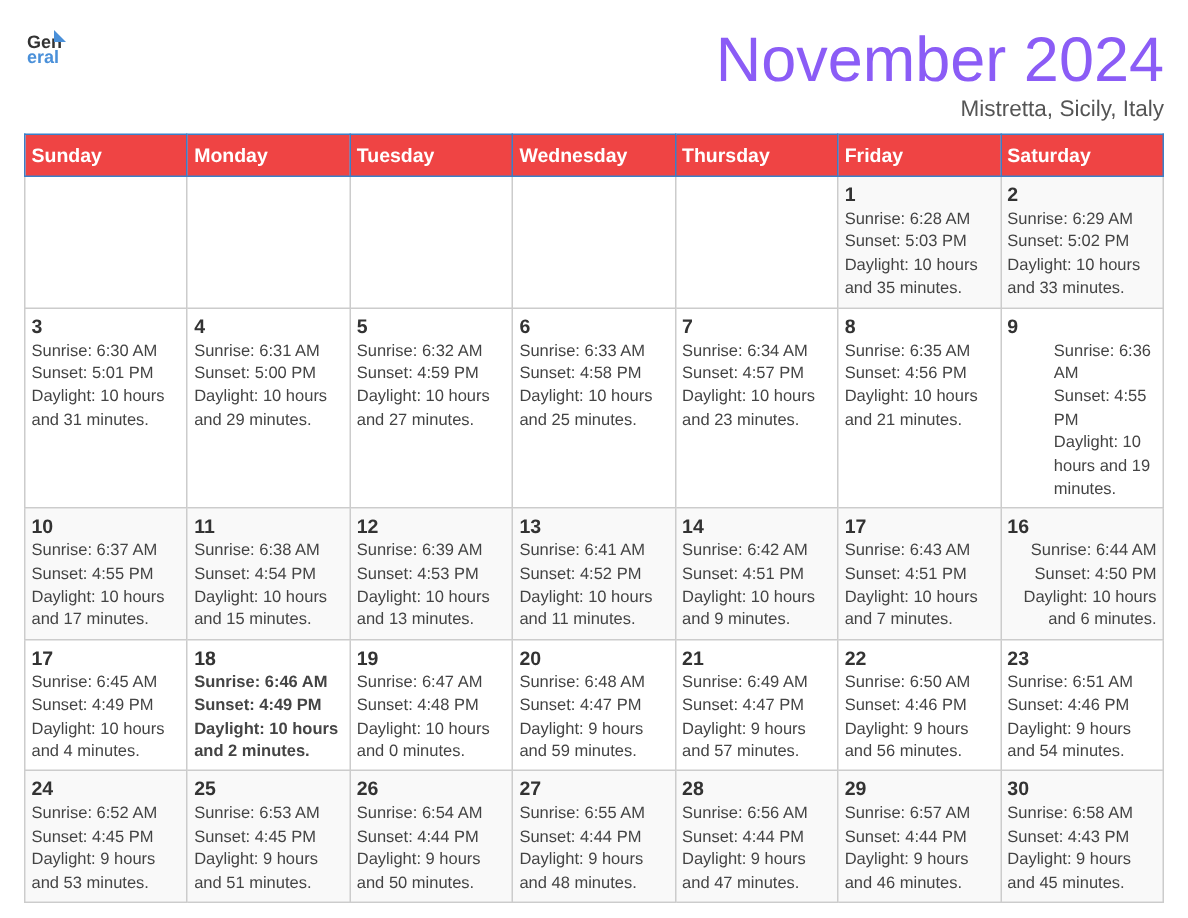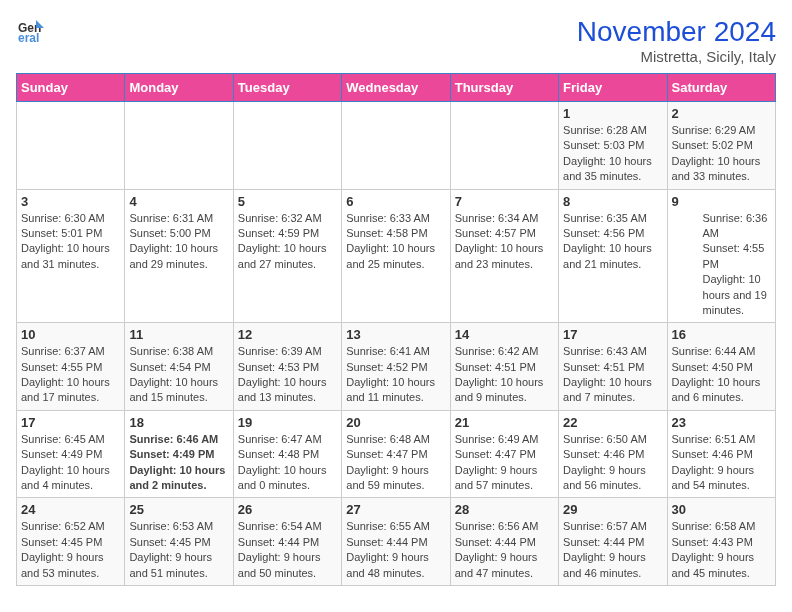--- a/index.html
+++ b/index.html
@@ -31,34 +31,34 @@
     }
     .logo-icon {
       width: 28px;
       height: 28px;
       margin-right: 4px;
     }
     .title-block {
       text-align: right;
     }
     .month-title {
-      font-size: 28px;
+      font-size: 42px;
       font-weight: normal;
-      color: #1d4ed8;
+      color: #8b5cf6;
     }
     .subtitle {
       font-size: 15px;
       color: #555;
     }
     table {
       width: 100%;
       border-collapse: collapse;
     }
     thead th {
-      background: #ec4899;
+      background: #ef4444;
       color: #fff;
       font-size: 13px;
       padding: 6px 4px;
       text-align: left;
       border: 1px solid #3a7fc8;
     }
     tbody td {
       vertical-align: top;
       border: 1px solid #ccc;
       padding: 4px;
@@ -211,21 +211,21 @@
 Daylight: 10 hours and 9 minutes.</div>
         </td>
         <td>
           <span class="day-num">17</span>
           <div class="day-info" style="white-space: pre-line;">Sunrise: 6:43 AM
 Sunset: 4:51 PM
 Daylight: 10 hours and 7 minutes.</div>
         </td>
         <td>
           <span class="day-num">16</span>
-          <div class="day-info" style="white-space: pre-line;">Sunrise: 6:44 AM
+          <div class="day-info" style="white-space: pre-line; text-align: right;">Sunrise: 6:44 AM
 Sunset: 4:50 PM
 Daylight: 10 hours and 6 minutes.</div>
         </td>
       </tr>
       <tr>
         <td>
           <span class="day-num">17</span>
           <div class="day-info" style="white-space: pre-line;">Sunrise: 6:45 AM
 Sunset: 4:49 PM
 Daylight: 10 hours and 4 minutes.</div>

